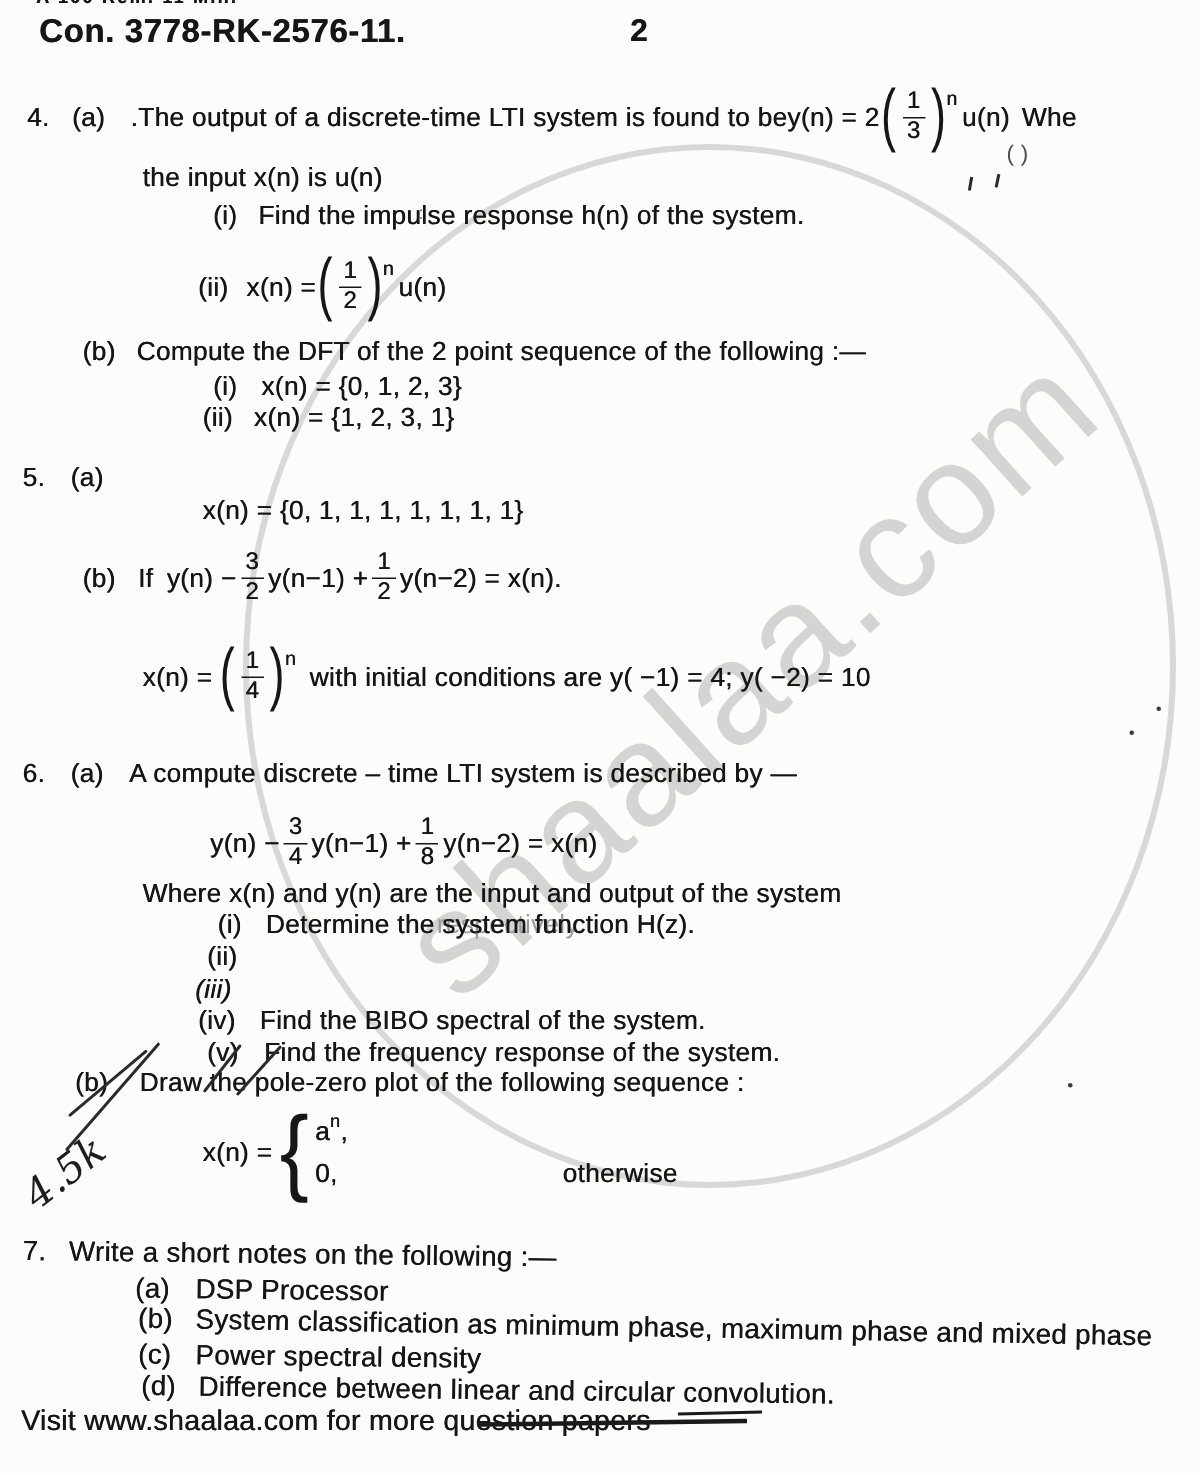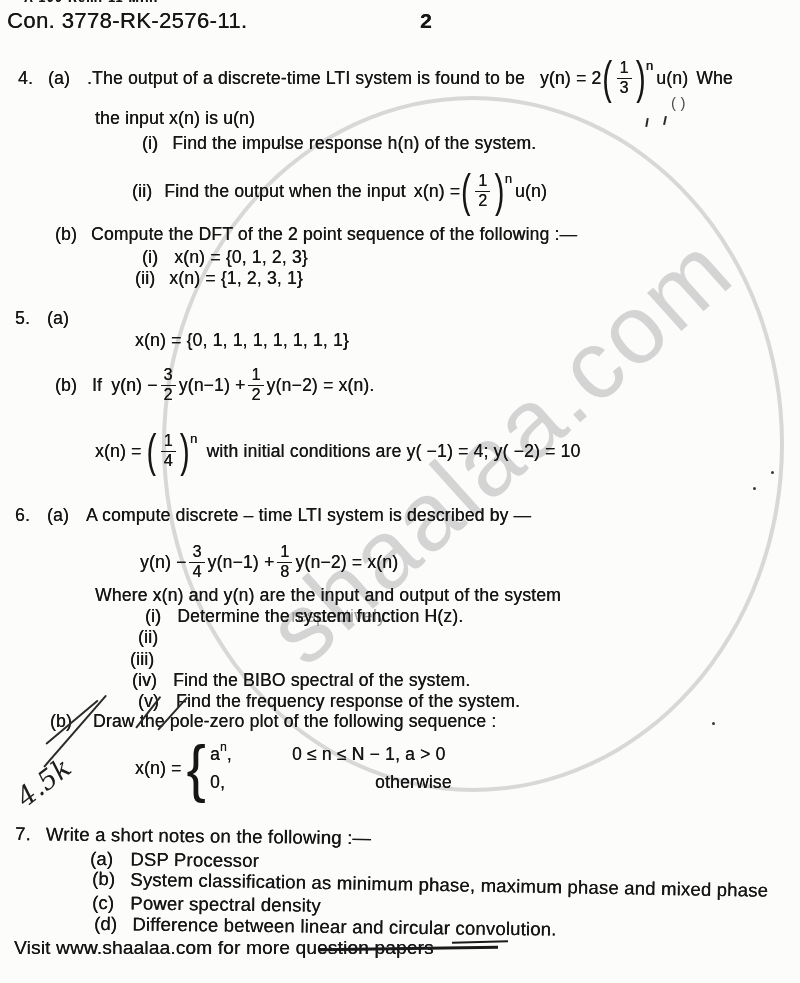--- a/index.html
+++ b/index.html
@@ -17,21 +17,21 @@
   .frac{display:inline-block; text-align:center; vertical-align:middle; line-height:1.05; font-size:16px; margin:0 3px;}
   .frac .top{display:block; padding:0 3px 1px 3px; border-bottom:1.7px solid #161616;}
   .frac .bot{display:block; padding-top:1px;}
   .bigp{display:inline-block; font-size:30px; transform:scaleY(1.55); line-height:1; font-weight:400; margin:0 1px; text-shadow:none;}
   .exp{position:relative; top:-13px; font-size:13px; margin-left:-1px; margin-right:3px;}
   .brace{display:inline-block; font-size:58px; transform:scaleY(1.1); line-height:1; font-weight:300; text-shadow:none; margin-right:4px;}
   sup.insup{font-size:12px; position:relative; top:-7px;}
   
   .clipline{position:absolute; top:0; left:24px; width:150px; height:6px; overflow:hidden;}
   .clipline span{display:block; transform:translateY(-9px); font-size:12px; font-weight:bold; letter-spacing:1.5px;}
-  .examcode{position:absolute; top:8px; left:7px; font-size:22px; font-weight:normal; letter-spacing:0.4px;}
+  .examcode{position:absolute; top:8px; left:26px; font-size:22px; font-weight:bold; letter-spacing:0.4px;}
   .pagenum{position:absolute; top:9px; left:420px; font-size:21px; font-weight:bold;}
   
   .wm-circle{position:absolute; left:162px; top:96px; width:614px; height:688px;
     border:4px solid rgba(168,168,168,0.42); border-radius:50%; z-index:1;}
   .wm-text{position:absolute; left:150px; top:300px; width:700px; height:300px; z-index:1;
     display:flex; align-items:center; justify-content:center;
     transform:rotate(-42deg); font-size:97px; font-weight:400; letter-spacing:3px;
     color:rgba(158,158,158,0.42); text-shadow:none;}
   .content{position:relative; z-index:2;}
   .faded{color:#9a9a9a; text-shadow:none;}
@@ -69,21 +69,21 @@
     <span class="stray" style="left:671px; top:94px; font-size:15px; color:#4c4c4c;">(  )</span>
     <div class="tick" style="left:646px; top:118px; transform:rotate(10deg);"></div>
     <div class="tick" style="left:664px; top:116px; transform:rotate(12deg);"></div>
     <div class="dot" style="left:771px; top:471px;"></div>
     <div class="dot" style="left:753px; top:487px;"></div>
     <div class="dot" style="left:712px; top:722px;"></div>
 
     <div class="row" style="left:18px; top:52px; height:52px;">
       <span class="lbl" style="margin-right:15px;">4.</span>
       <span class="lbl" style="margin-right:17px;">(a)</span>
-      <span style="margin-right:15px;">.The output of a discrete-time LTI system is found to be</span>
+      <span style="margin-right:0;">.The output of a discrete-time LTI system is found to be</span>
       <span>y(n) = 2</span>
       <span class="bigp">(</span>
       <span class="frac">
         <span class="top">1</span>
         <span class="bot">3</span>
       </span>
       <span class="bigp">)</span>
       <span class="exp">n</span>
       <span style="margin-right:8px;">u(n)</span>
       <span>Whe</span>
@@ -91,21 +91,20 @@
 
     <div class="tline" style="left:95px; top:108px;">the input x(n) is u(n)</div>
 
     <div class="row" style="left:142px; top:133px;">
       <span class="lbl" style="margin-right:14px;">(i)</span>
       <span>Find the impulse response h(n) of the system.</span>
     </div>
 
     <div class="row" style="left:132px; top:165px; height:52px;">
       <span class="lbl" style="margin-right:12px;">(ii)</span>
-      <span style="margin-right:8px;">Find the output when the input</span>
       <span>x(n) =</span>
       <span class="bigp">(</span>
       <span class="frac">
         <span class="top">1</span>
         <span class="bot">2</span>
       </span>
       <span class="bigp">)</span>
       <span class="exp">n</span>
       <span>u(n)</span>
     </div>
@@ -183,21 +182,21 @@
     </div>
 
     <div class="row" style="left:145px; top:606px;">
       <span class="lbl" style="margin-right:16px;">(i)</span>
       <span>Determine the system function H(z).</span>
     </div>
     <div class="row" style="left:138px; top:627px;">
       <span class="lbl" style="margin-right:17px;">(ii)</span>
     </div>
     <div class="row" style="left:130px; top:649px;">
-      <span class="lbl" style="margin-right:19px;">(iii)</span>
+      <span class="lbl" style="margin-right:19px;font-style:italic;">(iii)</span>
     </div>
     <div class="row" style="left:132px; top:670px;">
       <span class="lbl" style="margin-right:16px;">(iv)</span>
       <span>Find the BIBO spectral of the system.</span>
     </div>
     <div class="row" style="left:138px; top:691px;">
       <span class="lbl" style="margin-right:17px;">(v)</span>
       <span>Find the frequency response of the system.</span>
     </div>
 
@@ -207,21 +206,20 @@
     </div>
 
     <div class="row" style="left:135px; top:736px; height:64px;">
       <span style="margin-right:5px;">x(n) =</span>
       <span class="brace">{</span>
       <span style="display:inline-block;">
         <span style="display:flex; align-items:center; height:28px;">
           <span>a</span>
             <sup class="insup">n</sup>
             <span>,</span>
-          <span style="margin-left:60px;">0 ≤ n ≤ N − 1, a &gt; 0</span>
         </span>
         <span style="display:flex; align-items:center; height:28px;">
           <span>0,</span>
           <span style="margin-left:150px;">otherwise</span>
         </span>
       </span>
     </div>
 
     <div class="row q7skew" style="left:15px; top:823px; font-size:18.5px;">
       <span class="lbl" style="margin-right:15px;">7.</span>

